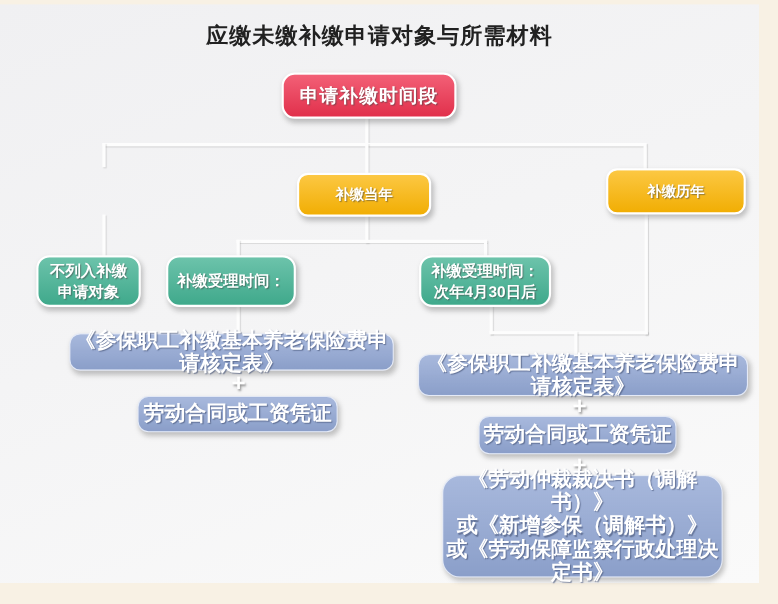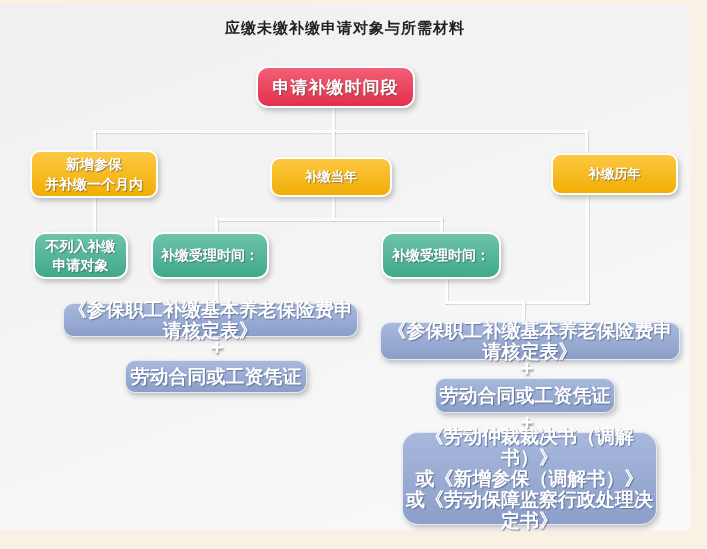--- a/index.html
+++ b/index.html
@@ -13,21 +13,21 @@
     background:var(--frame,#f8f1e4);
     overflow:hidden;
   }
   .slide{
     position:absolute;left:0;top:4px;width:690px;height:526px;
     background:linear-gradient(160deg,#f0f0f2 0%,#f4f4f5 45%,#fafafa 100%);
   }
   .title{
     position:absolute;left:0;top:19px;width:690px;
     text-align:center;
-    font-size:15px;font-weight:bold;color:#212121;
+    font-size:20px;font-weight:bold;color:#212121;
     letter-spacing:1px;
   }
   .line{
     position:absolute;
     background:#fdfdfd;
     box-shadow:1px 1px 1px rgba(90,90,90,0.18);
   }
   .box{
     position:absolute;
     display:flex;flex-direction:column;align-items:center;justify-content:center;
@@ -90,40 +90,37 @@
   <div class="line" style="left:215px;top:277px;width:3px;height:28px;"></div>
   <div class="line" style="left:445px;top:277px;width:3px;height:27px;"></div>
   <div class="line" style="left:445px;top:301px;width:144px;height:3px;"></div>
   <div class="line" style="left:586px;top:194px;width:3px;height:110px;"></div>
   <div class="line" style="left:522px;top:301px;width:3px;height:22px;"></div>
 
   <div class="box red" style="left:256px;top:66px;width:159px;height:42px;">
     <span>申请补缴时间段</span>
   </div>
 
-  <div class="box yellow" style="left:30px;top:150px;width:128px;height:48px;font-size:14px;">
-    <span>新增参保</span>
-    <span>并补缴一个月内</span>
-  </div>
   <div class="box yellow" style="left:270px;top:157px;width:122px;height:40px;">
     <span>补缴当年</span>
   </div>
   <div class="box yellow" style="left:523px;top:153px;width:127px;height:42px;margin-left:28px;">
     <span>补缴历年</span>
   </div>
 
   <div class="box green" style="left:33px;top:232px;width:95px;height:47px;">
     <span>不列入补缴</span>
     <span>申请对象</span>
   </div>
   <div class="box green" style="left:151px;top:232px;width:118px;height:47px;">
     <span>补缴受理时间：</span>
   </div>
   <div class="box green" style="left:381px;top:232px;width:120px;height:47px;">
     <span>补缴受理时间：</span>
+    <span>次年4月30日后</span>
   </div>
 
   <div class="box blue" style="left:63px;top:303px;width:295px;height:34px;">
     <span>《参保职工补缴基本养老保险费申请核定表》</span>
   </div>
   <div class="plus" style="left:207px;top:338px;">+</div>
   <div class="box blue" style="left:125px;top:360px;width:182px;height:33px;">
     <span>劳动合同或工资凭证</span>
   </div>
 

